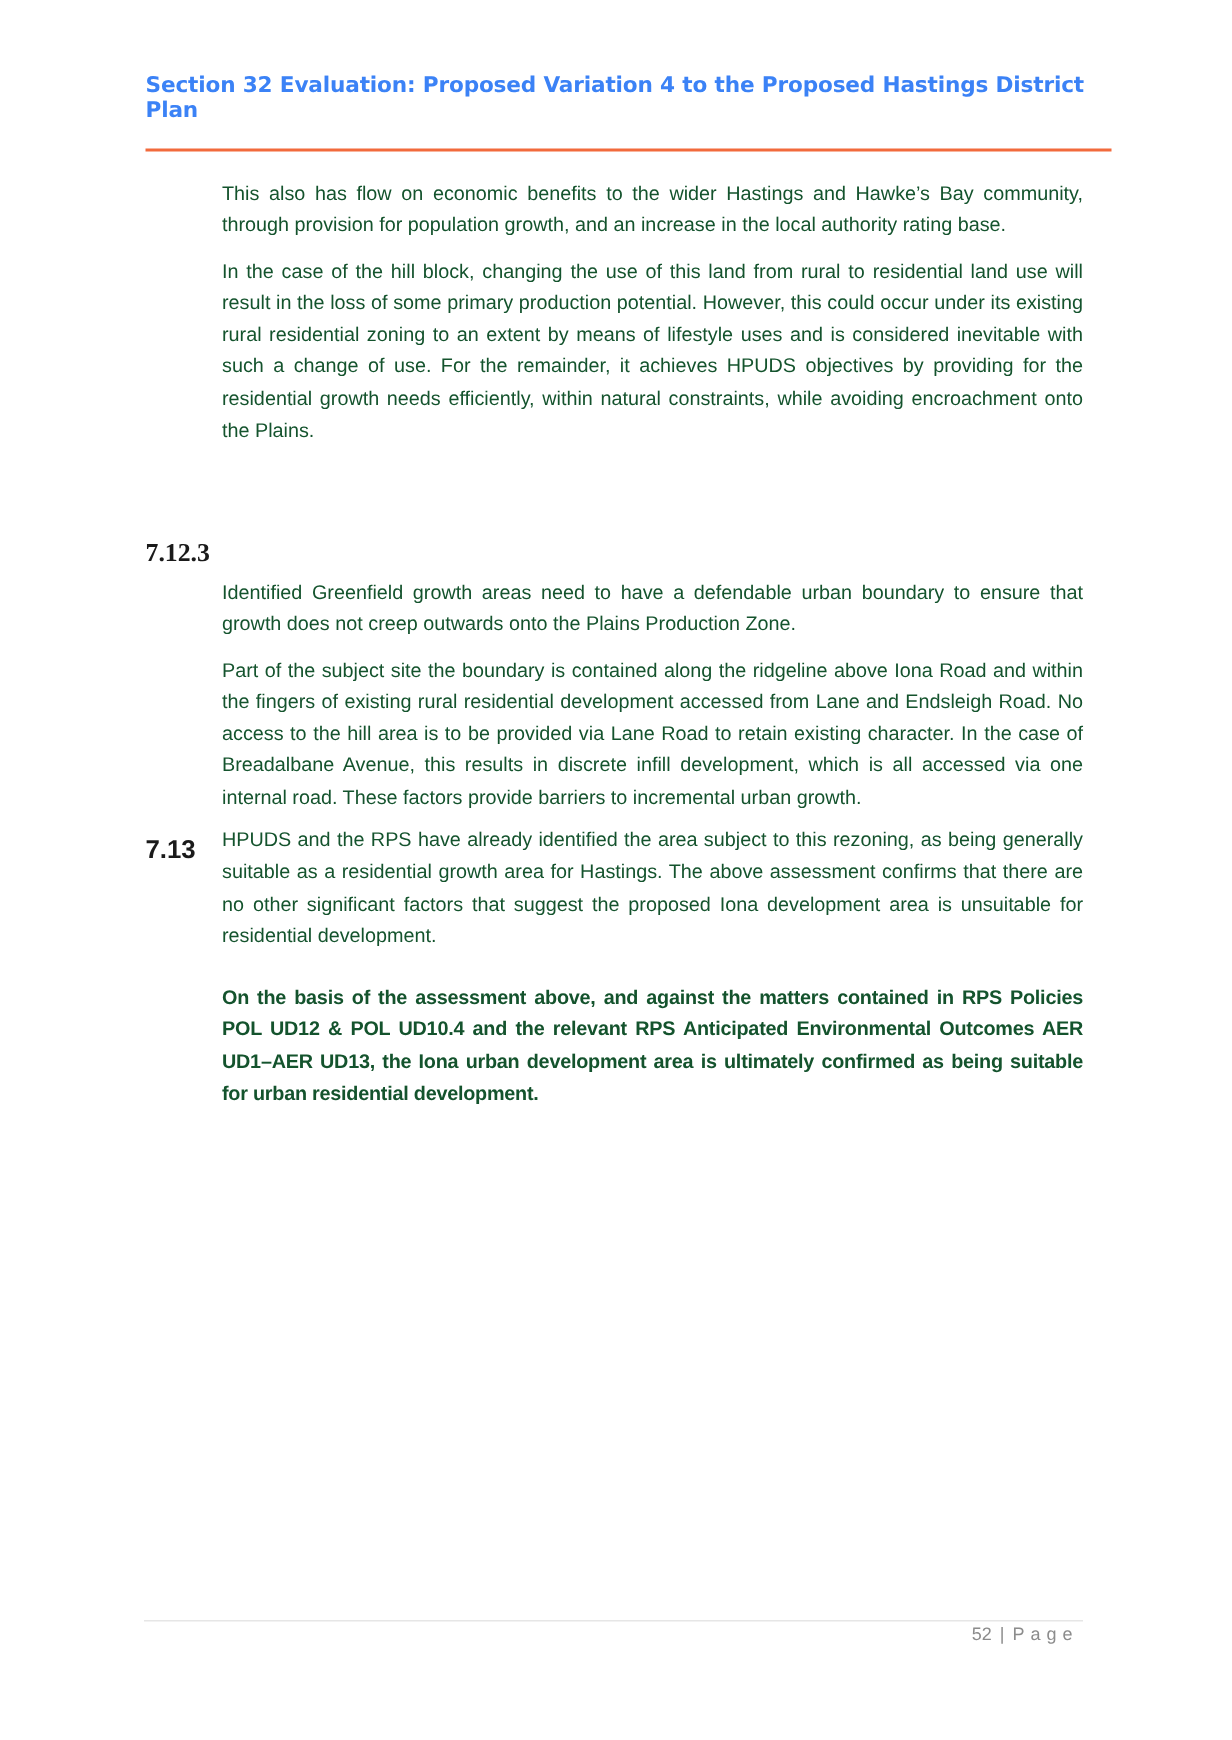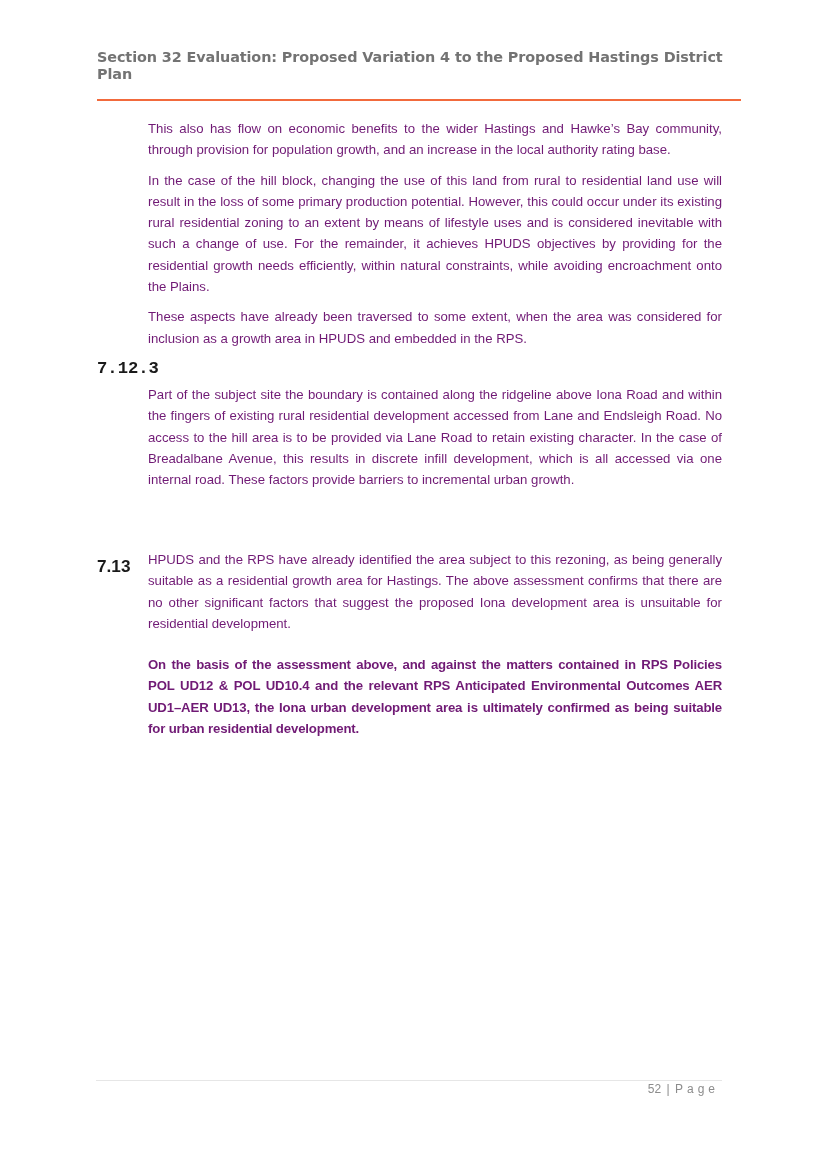--- a/index.html
+++ b/index.html
@@ -15,21 +15,21 @@
       font-family: "Liberation Sans", sans-serif;
       color: #1a1a1a;
     }
     .page-header {
       position: absolute;
       left: 97px;
       top: 49px;
       width: 644px;
     }
     .header-title {
-      color: #737373;
+      color: #3b82f6;
       font-family: "DejaVu Sans", sans-serif;
       font-weight: bold;
       font-size: 14.4px;
       line-height: 17px;
       letter-spacing: -0.1px;
       margin: 0;
     }
     .header-rule {
       position: absolute;
       left: 97px;
@@ -43,40 +43,40 @@
       left: 148px;
       top: 118px;
       width: 574px;
     }
     .para {
       font-family: "Liberation Sans", sans-serif;
       font-size: 13.2px;
       line-height: 21.3px;
       text-align: justify;
       margin: 0 0 9px 0;
-      color: #701a75;
+      color: #14532d;
     }
     .para.bold {
       font-weight: bold;
       letter-spacing: -0.15px;
       margin-top: 20px;
     }
     .section-heading {
       position: absolute;
       left: 97px;
       margin: 0;
       font-weight: bold;
       font-size: 17.2px;
       line-height: 22px;
       color: #1a1a1a;
       display: flex;
     }
     .section-heading .num {
       width: 101px;
-      font-family: Liberation Mono, monospace;
+      font-family: Liberation Serif, serif;
       font-weight: bold;
     }
     .section-heading .num.calibri {
       font-family: "Liberation Sans", sans-serif;
     }
     .section-heading .txt {
       font-family: "Liberation Sans", sans-serif;
       font-weight: bold;
     }
     .block {
@@ -107,27 +107,27 @@
 <body>
 
 <div class="page-header">
   <p class="header-title">Section 32 Evaluation: Proposed Variation 4 to the Proposed Hastings District Plan</p>
 </div>
 <div class="header-rule"></div>
 
 <div class="body-text">
   <p class="para">This also has flow on economic benefits to the wider Hastings and Hawke’s Bay community, through provision for population growth, and an increase in the local authority rating base.</p>
   <p class="para">In the case of the hill block, changing the use of this land from rural to residential land use will result in the loss of some primary production potential.  However, this could occur under its existing rural residential zoning to an extent by means of lifestyle uses and is considered inevitable with such a change of use.  For the remainder, it achieves HPUDS objectives by providing for the residential growth needs efficiently, within natural constraints, while avoiding encroachment onto the Plains.</p>
-  <p class="para">These aspects have already been traversed to some extent, when the area was considered for inclusion as a growth area in HPUDS and embedded in the RPS.</p>
 </div>
 
 <h2 class="section-heading" style="top:358px;">
   <span class="num">7.12.3</span>
 </h2>
 <div class="block" style="top:384px;">
+  <p class="para">Identified Greenfield growth areas need to have a defendable urban boundary to ensure that growth does not creep outwards onto the Plains Production Zone.</p>
   <p class="para">Part of the subject site the boundary is contained along the ridgeline above Iona Road and within the fingers of existing rural residential development accessed from Lane and Endsleigh Road.  No access to the hill area is to be provided via Lane Road to retain existing character.  In the case of Breadalbane Avenue, this results in discrete infill development, which is all accessed via one internal road.  These factors provide barriers to incremental urban growth.</p>
 </div>
 
 <h2 class="section-heading" style="top:555px;align-items:flex-end;">
   <span class="num calibri">7.13</span>
 </h2>
 <div class="block" style="top:549px;">
   <p class="para">HPUDS and the RPS have already identified the area subject to this rezoning, as being generally suitable as a residential growth area for Hastings.  The above assessment confirms that there are no other significant factors that suggest the proposed Iona development area is unsuitable for residential development.</p>
   <p class="para bold">On the basis of the assessment above, and against the matters contained in RPS Policies POL UD12 &amp; POL UD10.4 and the relevant RPS Anticipated Environmental Outcomes AER UD1–AER UD13, the Iona urban development area is ultimately confirmed as being suitable for urban residential development.</p>
 </div>

